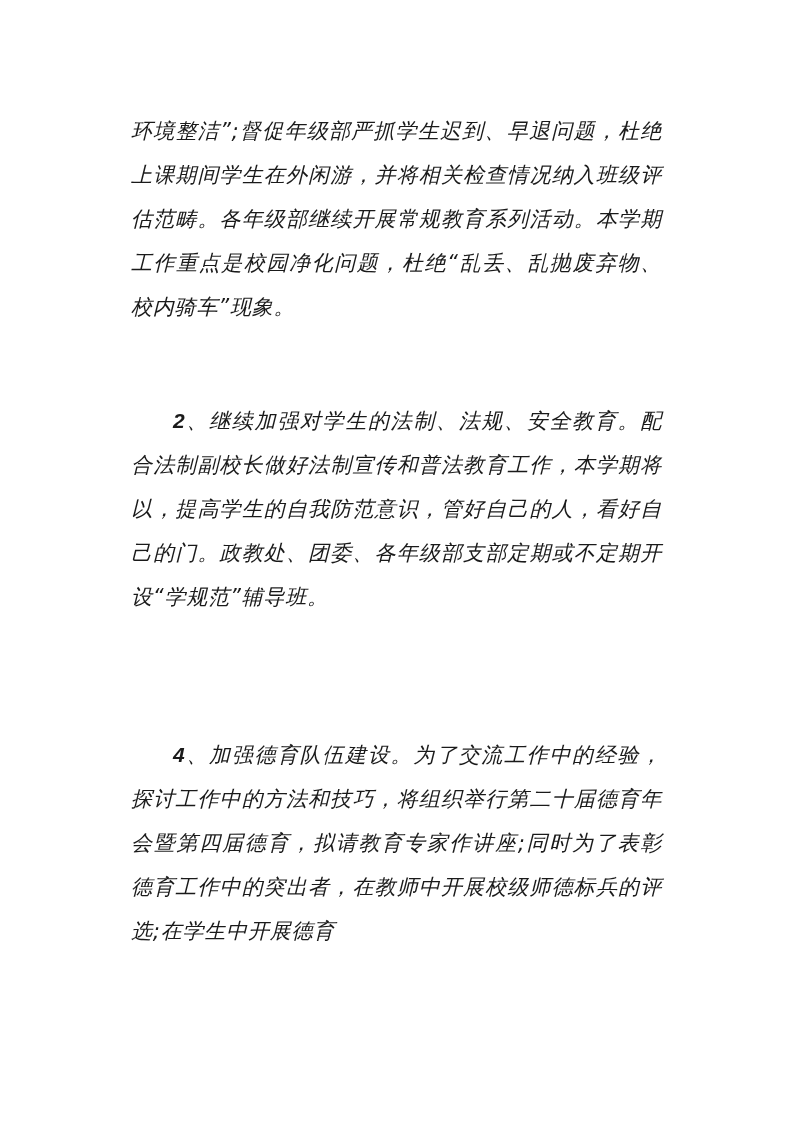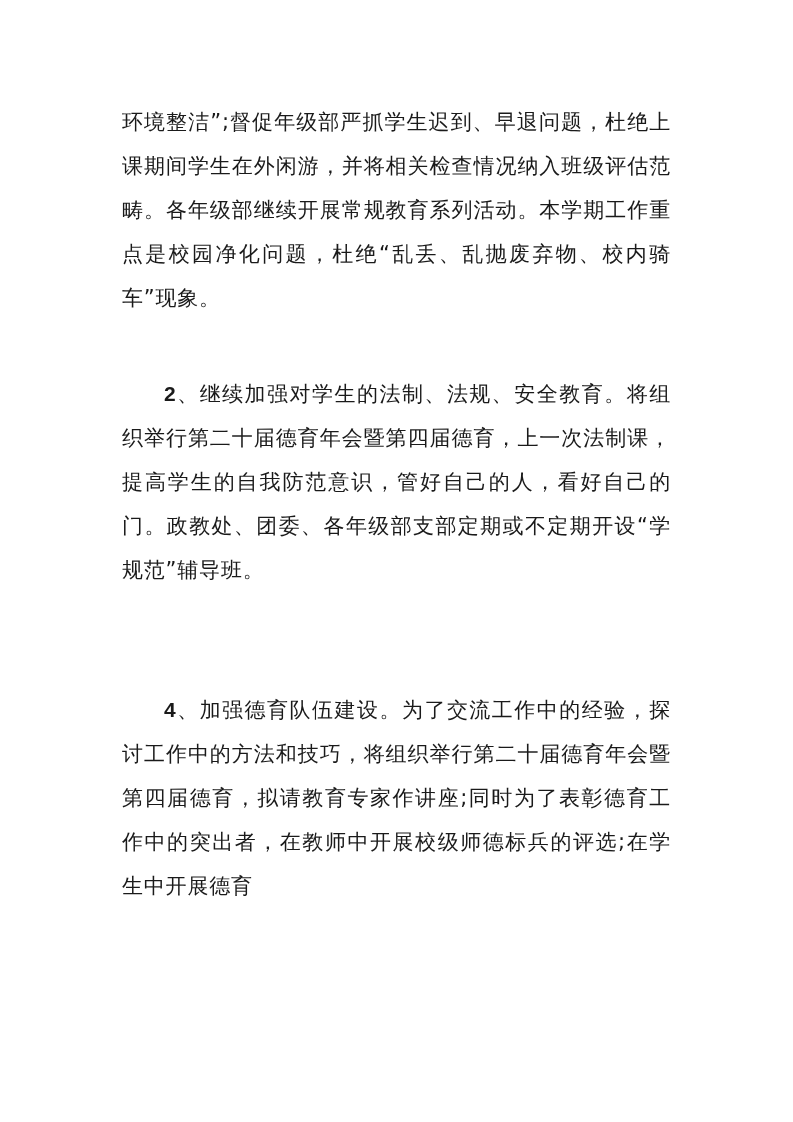--- a/index.html
+++ b/index.html
@@ -8,40 +8,41 @@
     position: absolute;
     left: 118px;
     top: 96px;
     width: 557px;
     font-family: "DejaVu Sans", "Liberation Sans", sans-serif;
     font-size: 21px;
     color: #1a1a1a;
     letter-spacing: 0.8px;
   }
   .para {
-    margin: 4px;
+    margin: 13px;
     line-height: 44px;
     text-align: justify;
     text-align-last: left;
+    font-style: italic;
   }
   .para.indent { text-indent: 42px; }
   .gap { height: 44px; }
   .num { font-family: "Liberation Sans", sans-serif; font-weight: bold; }
 </style>
 </head>
 <body>
 
 <div class="page">
   <p class="para">
     <span>环境整洁”;督促年级部严抓学生迟到、早退问题，杜绝上课期间学生在外闲游，并将相关检查情况纳入班级评估范畴。各年级部继续开展常规教育系列活动。本学期工作重点是校园净化问题，杜绝“乱丢、乱抛废弃物、校内骑车”现象。</span>
   </p>
   <div class="gap"></div>
 
   <p class="para indent">
-    <span class="num">2</span><span>、继续加强对学生的法制、法规、安全教育。将组织举行第二十届德育年会暨第四届德育，上一次法制课，提高学生的自我防范意识，管好自己的人，看好自己的门。政教处、团委、各年级部支部定期或不定期开设“学规范”辅导班。</span>
+    <span class="num">2</span><span>、继续加强对学生的法制、法规、安全教育。配合法制副校长做好法制宣传和普法教育工作，本学期将以，提高学生的自我防范意识，管好自己的人，看好自己的门。政教处、团委、各年级部支部定期或不定期开设“学规范”辅导班。</span>
   </p>
   <div class="gap"></div>
 
   <div class="gap"></div>
 
   <p class="para indent">
     <span class="num">4</span><span>、加强德育队伍建设。为了交流工作中的经验，探讨工作中的方法和技巧，将组织举行第二十届德育年会暨第四届德育，拟请教育专家作讲座;同时为了表彰德育工作中的突出者，在教师中开展校级师德标兵的评选;在学生中开展德育</span>
   </p>
 </div>
 

